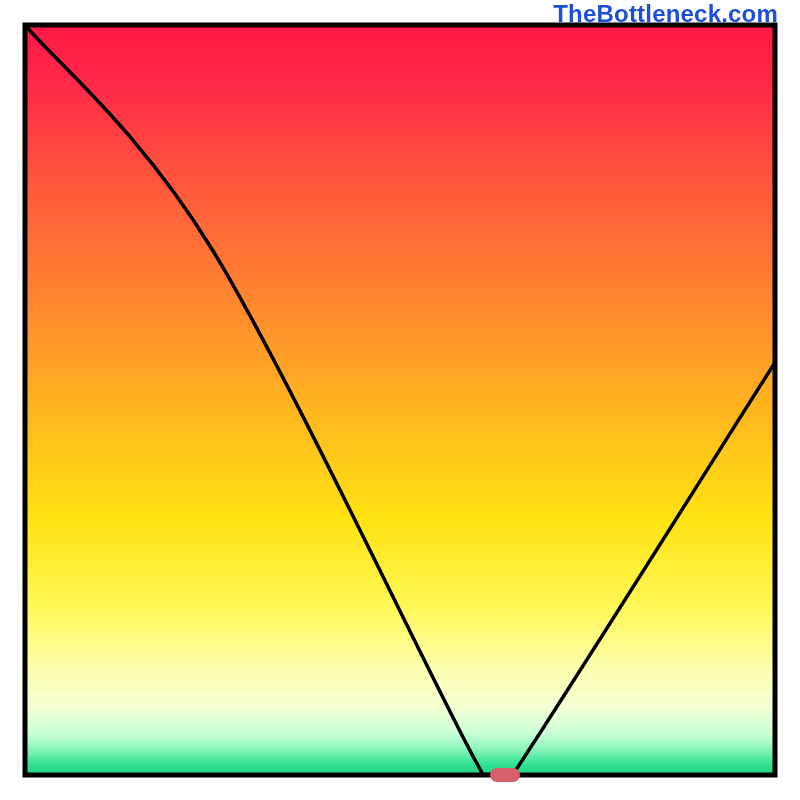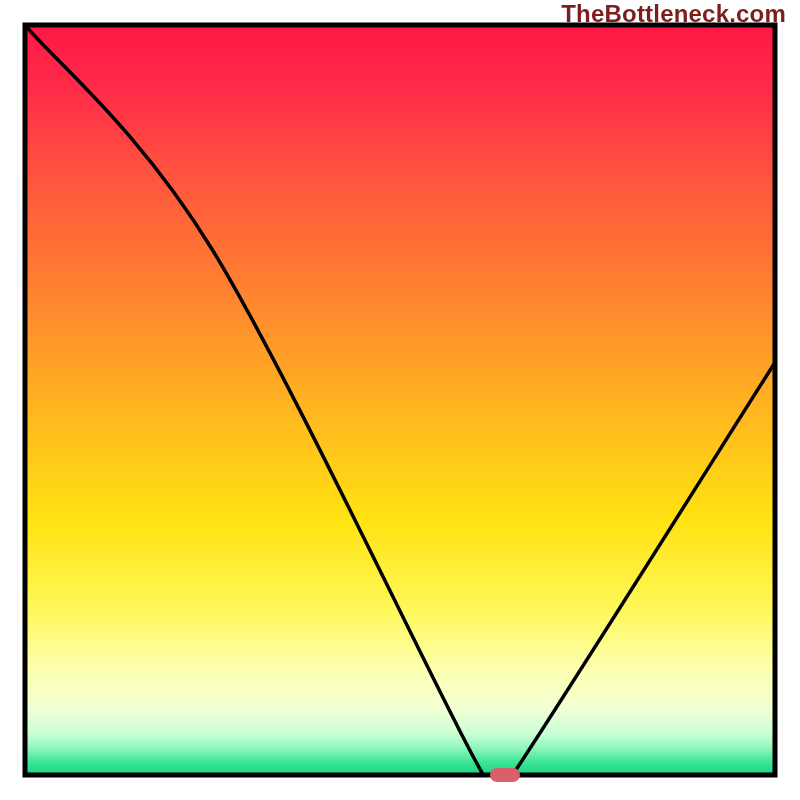--- a/index.html
+++ b/index.html
@@ -11,25 +11,25 @@
     overflow: hidden;
   }
   .chart-container {
     position: relative;
     width: 800px;
     height: 800px;
   }
   .watermark {
     position: absolute;
     top: 0px;
-    right: 14px;
+    right: 22px;
     font-family: Arial, Helvetica, sans-serif;
     font-size: 24px;
     font-weight: 600;
-    color: #7f1d1d;
+    color: #1d4ed8;
     letter-spacing: 0.2px;
     z-index: 10;
   }
   svg.plot {
     position: absolute;
     left: 0;
     top: 0;
   }
 </style>
 </head>

